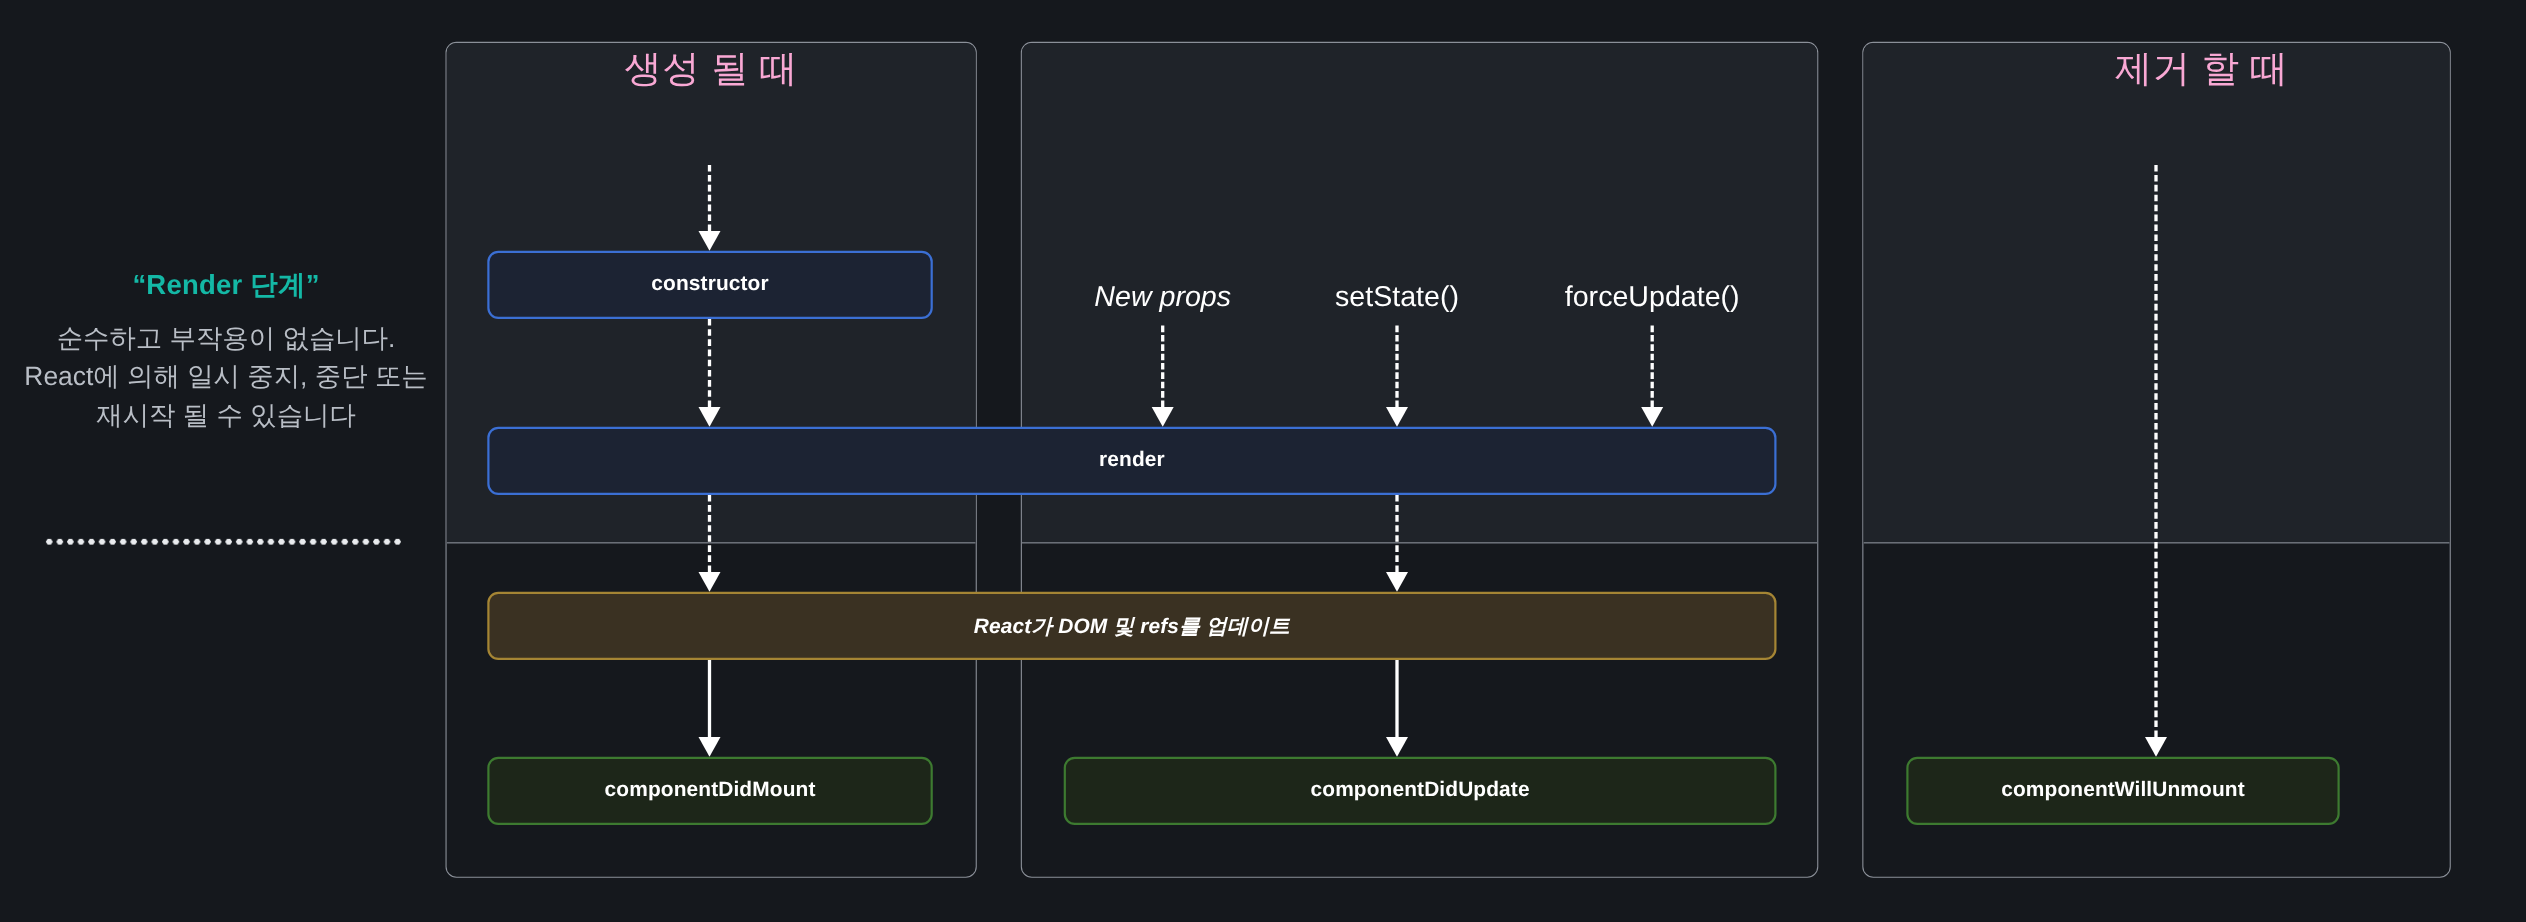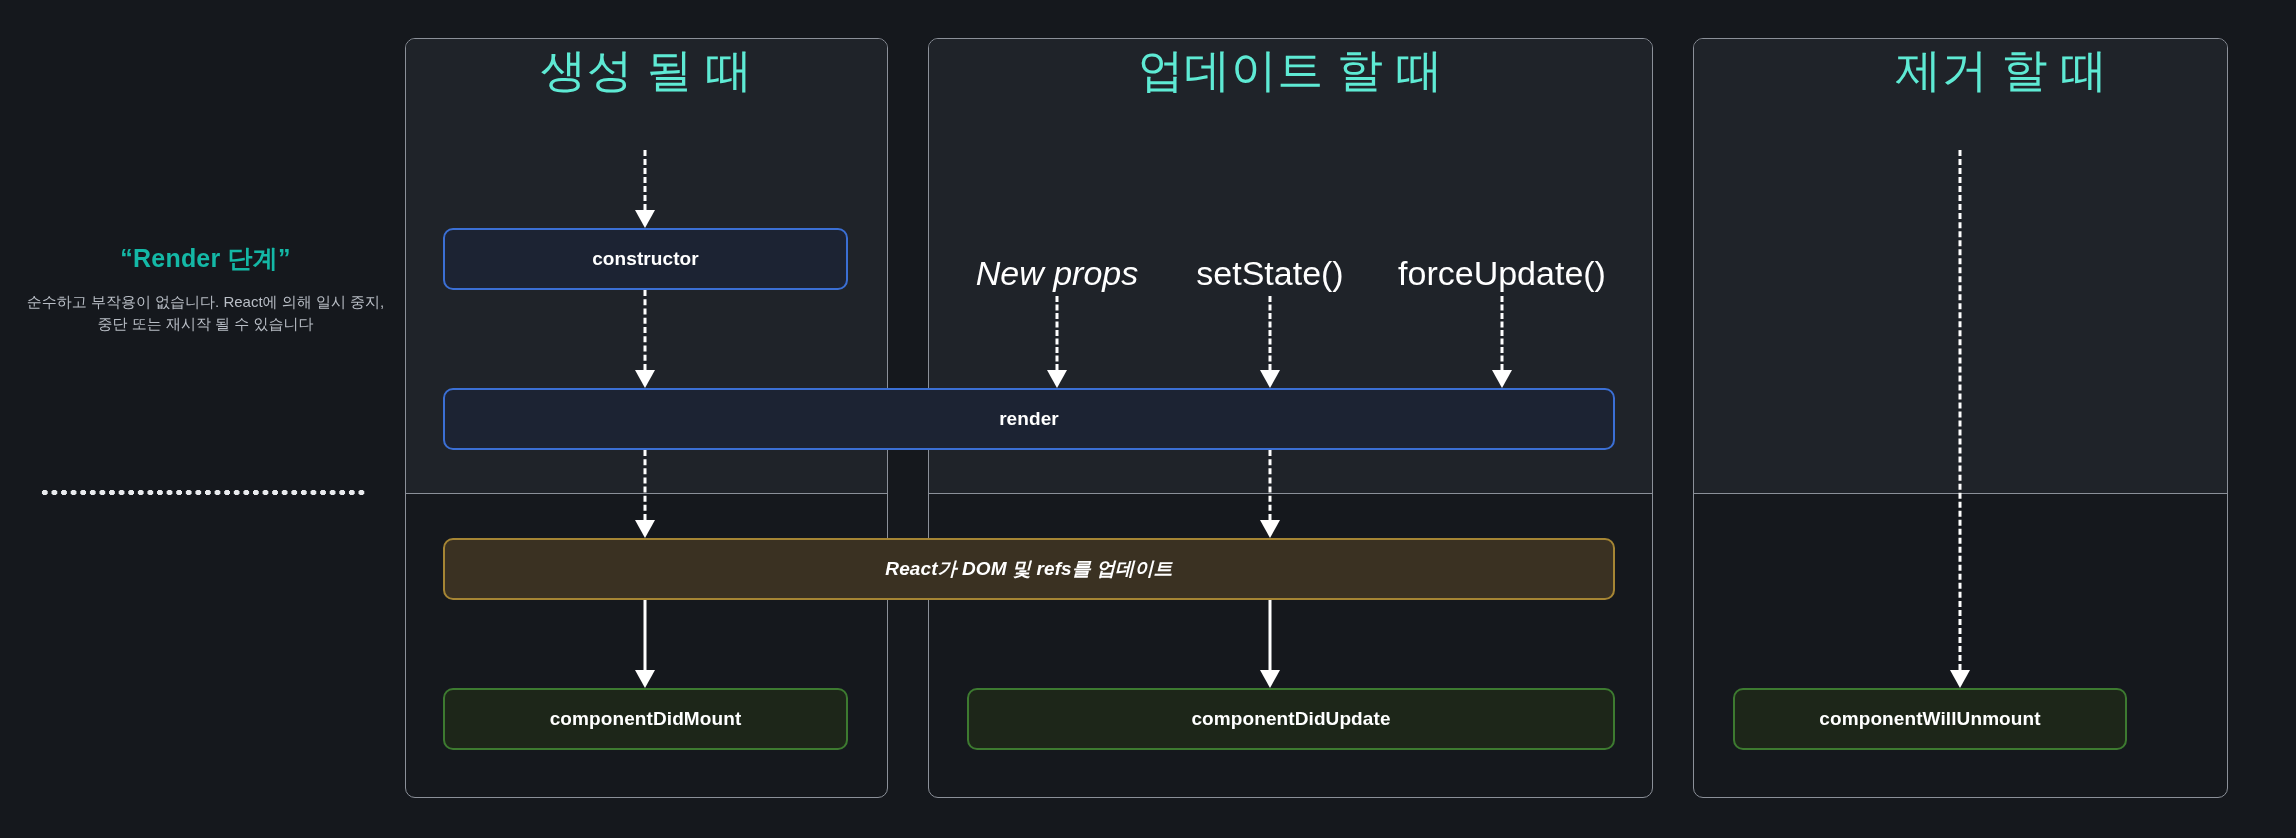--- a/index.html
+++ b/index.html
@@ -29,35 +29,35 @@
     border-bottom:1px solid #8b9099;
     box-sizing:border-box;
   }
   #panel-create{left:405px;width:483px;}
   #panel-update{left:928px;width:725px;}
   #panel-unmount{left:1693px;width:535px;}
 
   .panel-title{
     position:absolute;top:40px;left:0;right:0;
     text-align:center;
-    color:#5eead4;
-    font-size:46px;
+    color:#f9a8d4;
+    font-size:34px;
     font-weight:400;
     letter-spacing:0.5px;
     z-index:6;
   }
 
   
   .side-block{position:absolute;left:18px;width:375px;text-align:center;}
   .side-title{
     color:#14b8a6;font-size:25px;font-weight:700;margin-bottom:16px;
     letter-spacing:0.2px;
   }
   .side-body{
-    color:#b9bec6;font-size:15px;font-weight:400;line-height:1.45;
+    color:#b9bec6;font-size:24px;font-weight:400;line-height:1.45;
   }
   #side-render{top:242px;}
   #side-commit{top:572px;}
 
   .dotted-sep{
     position:absolute;left:40px;top:489px;width:327px;height:7px;
     background-image:radial-gradient(circle, #e9ebee 0 2.6px, rgba(0,0,0,0) 3px);
     background-size:9.6px 7px;
     background-repeat:repeat-x;
     background-position:0 center;
@@ -85,21 +85,21 @@
   #node-render{left:443px;top:388px;width:1172px;height:62px;}
   #node-react-dom{left:443px;top:538px;width:1172px;height:62px;}
   #node-cdm{left:443px;top:688px;width:405px;height:62px;}
   #node-cdu{left:967px;top:688px;width:648px;height:62px;}
   #node-cwu{left:1733px;top:688px;width:394px;height:62px;}
 
   
   .trigger{
     position:absolute;
     color:#ffffff;
-    font-size:34px;
+    font-size:26px;
     text-align:center;
     z-index:6;
     white-space:nowrap;
     transform:translateX(-50%);
   }
   .trigger.italic{font-style:italic;}
   #trig-props{left:1057px;top:254px;}
   #trig-setstate{left:1270px;top:254px;}
   #trig-force{left:1502px;top:254px;}
 
@@ -139,21 +139,20 @@
     <div class="upper"></div>
   </div>
   <div class="panel" id="panel-update">
     <div class="upper"></div>
   </div>
   <div class="panel" id="panel-unmount">
     <div class="upper"></div>
   </div>
 
   <div class="panel-title" style="left:405px;width:483px;">생성 될 때</div>
-  <div class="panel-title" style="left:928px;width:725px;">업데이트 할 때</div>
   <div class="panel-title" style="left:1693px;width:617px;">제거 할 때</div>
 
   <div class="arrow dashed" style="left:625px;top:150px;width:40px;height:78px;">
     <div class="shaft" style="height:60px;"></div>
       <div class="head"></div>
   </div>
 
   <div class="arrow dashed" style="left:625px;top:290px;width:40px;height:98px;">
     <div class="shaft" style="height:80px;"></div>
       <div class="head"></div>

